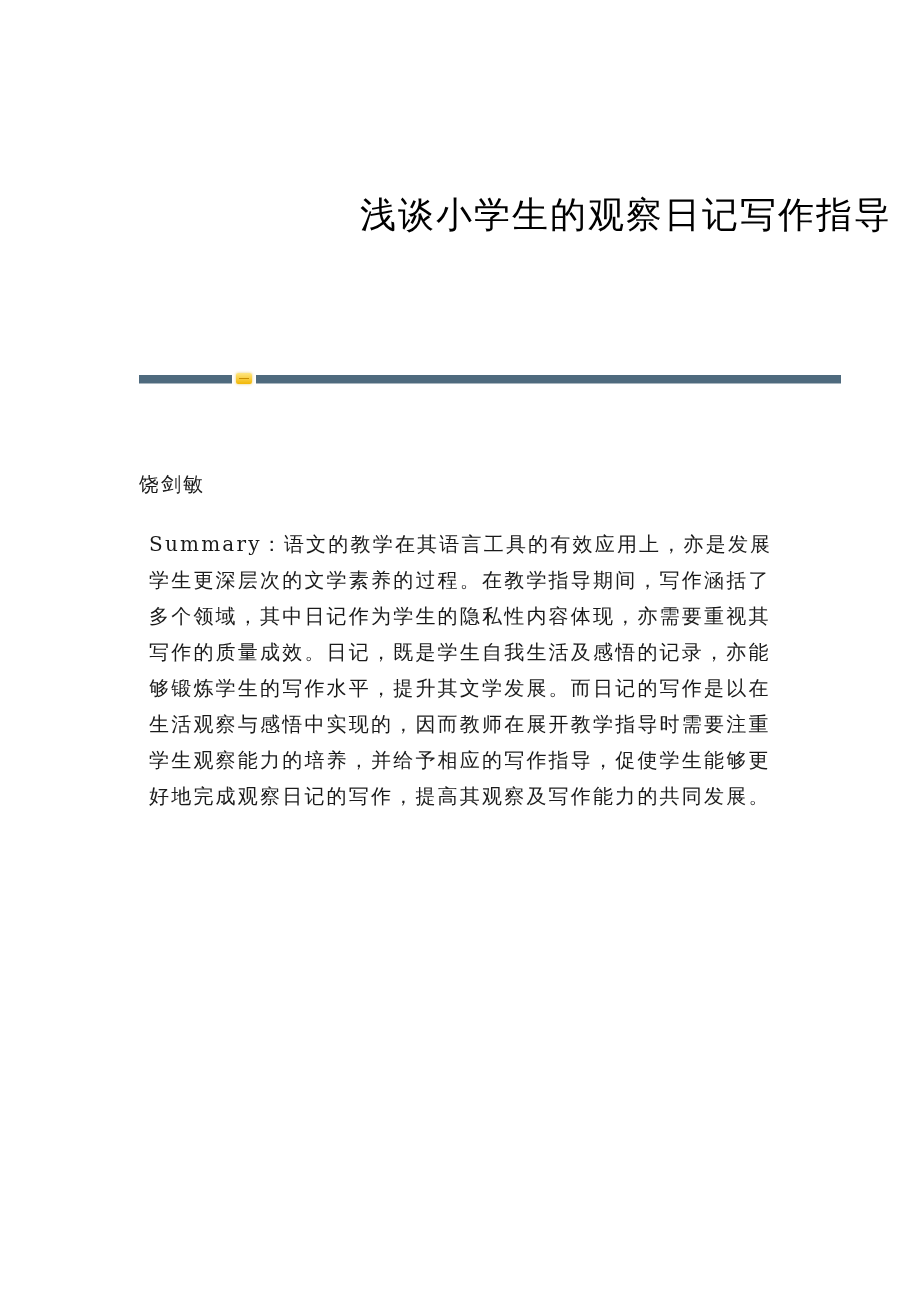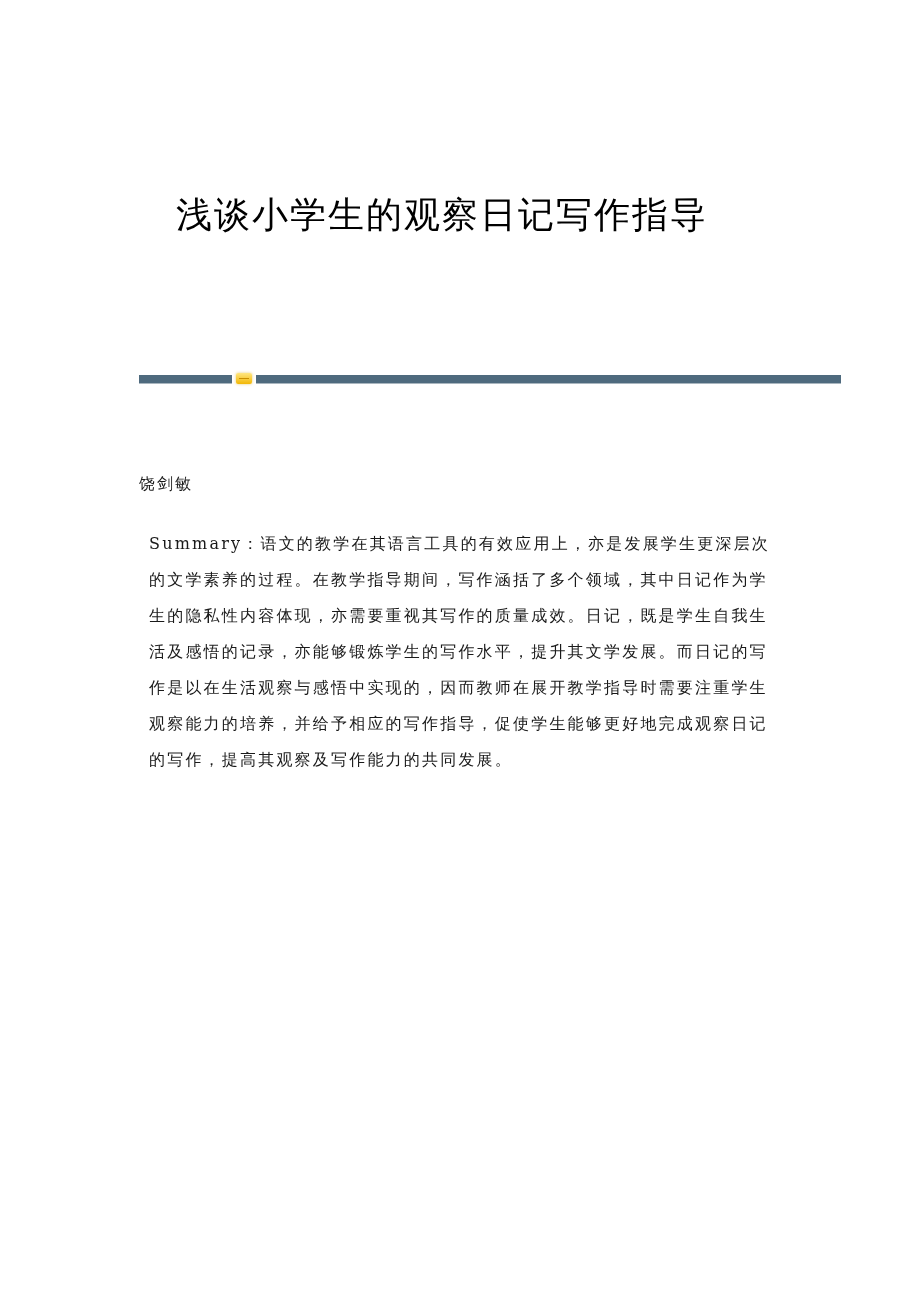--- a/index.html
+++ b/index.html
@@ -10,24 +10,24 @@
     body {
       width: 920px;
       height: 1302px;
       position: relative;
       overflow: hidden;
       font-family: "DejaVu Serif", "Liberation Serif", serif;
       color: #1a1a1a;
     }
     .title {
       position: absolute;
-      left: 0;
+      left: 8px;
       width: 884px;
       top: 190px;
-      text-align: center;
+      text-align: right;
       font-family: "DejaVu Sans", "Liberation Sans", sans-serif;
       font-size: 36px;
       letter-spacing: 2px;
       color: #000;
       line-height: 50px;
     }
     .divider {
       position: absolute;
       top: 375px;
       left: 139px;
@@ -69,21 +69,21 @@
       right: 3px;
       top: 5px;
       height: 1px;
       background: #c98f00;
     }
     .content {
       position: absolute;
       left: 139px;
       top: 466px;
       width: 650px;
-      font-size: 16px;
+      font-size: 20px;
     }
     .para {
       margin: 10px;
       line-height: 36px;
       letter-spacing: 2.2px;
     }
     .gap { height: 14px; }
     .author { margin: 0; line-height: 36px; letter-spacing: 2px; }
   </style>
 </head>

